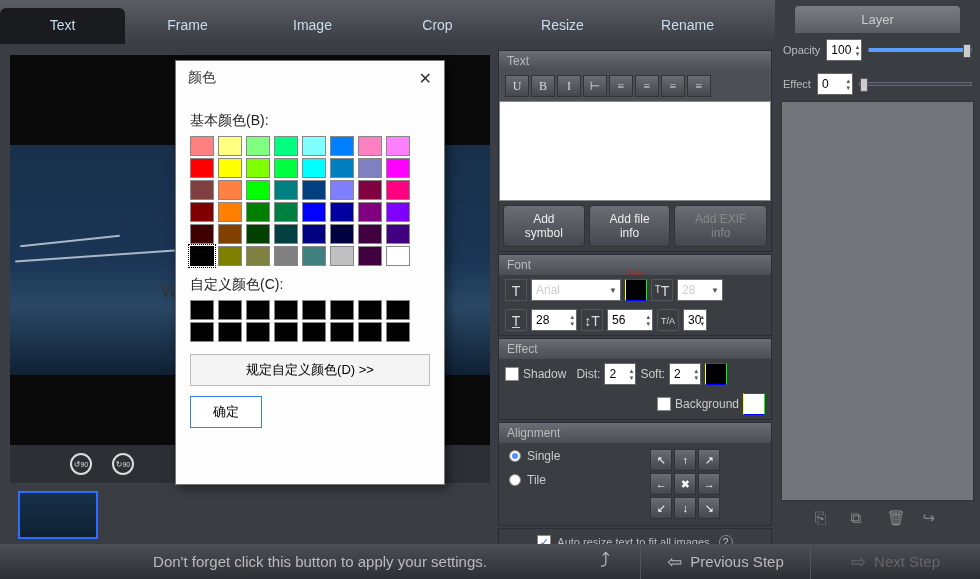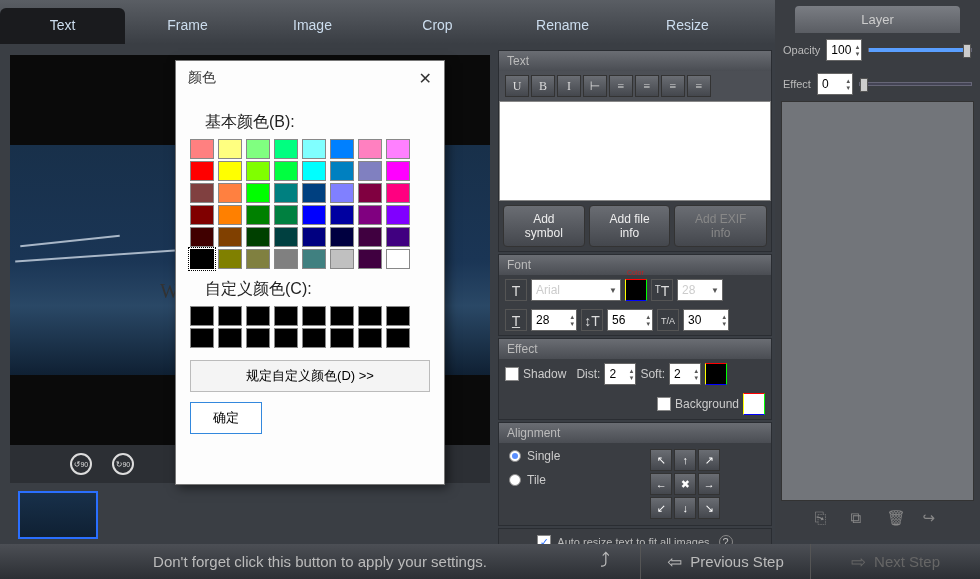--- a/index.html
+++ b/index.html
@@ -19,21 +19,21 @@
 .rotate-bar { display: flex; gap: 20px; padding: 8px 60px; background: #2c2f34; }
 .rotate-btn { width: 22px; height: 22px; border: 2px solid #ddd; border-radius: 50%; display: flex; align-items: center; justify-content: center; font-size: 8px; color: #ddd; cursor: pointer; }
 .thumbs { padding: 8px; }
 .thumb { width: 80px; height: 48px; border: 2px solid #2a6fff; background: linear-gradient(#18304a, #0f2033); display: inline-block; }
 
 
 .color-dialog { position: absolute; left: 175px; top: 60px; width: 270px; height: 425px; background: #fdfdfd; border: 1px solid #777; box-shadow: 3px 3px 10px rgba(0,0,0,0.5); z-index: 100; }
 .color-dialog-title { display: flex; justify-content: space-between; padding: 8px 12px; font-size: 14px; color: #333; }
 .close-x { font-size: 16px; cursor: pointer; color: #333; }
 .cd-body { padding: 10px 14px; color: #222; }
-.cd-label { font-size: 16px; margin: 6px 15px; }
+.cd-label { font-size: 14px; margin: 6px 0; }
 .color-grid { display: grid; grid-template-columns: repeat(8, 26px); gap: 2px; margin-bottom: 10px; }
 .color-swatch { width: 24px; height: 20px; border: 1px solid #888; cursor: pointer; }
 .color-swatch.sel { border: 2px solid #000; outline: 1px dotted #000; outline-offset: 1px; }
 .custom-grid { display: grid; grid-template-columns: repeat(8, 26px); gap: 2px; margin-bottom: 12px; }
 .custom-swatch { width: 24px; height: 20px; background: #000; border: 1px solid #888; }
 .cd-wide-btn { width: 100%; padding: 6px; background: #f4f4f4; border: 1px solid #bbb; font-size: 13px; cursor: pointer; margin-bottom: 10px; }
 .cd-btns { display: flex; gap: 14px; }
 .cd-btn { padding: 6px 22px; background: #fff; border: 1px solid #3388dd; font-size: 13px; cursor: pointer; }
 
 
@@ -82,22 +82,22 @@
 .step-arrow { font-size: 18px; }
 </style>
 </head>
 <body>
 
 <div class="main-tabs">
   <div class="main-tab active"><span>Text</span></div>
   <div class="main-tab"><span>Frame</span></div>
   <div class="main-tab"><span>Image</span></div>
   <div class="main-tab"><span>Crop</span></div>
+  <div class="main-tab"><span>Resize</span></div>
   <div class="main-tab"><span>Rename</span></div>
-  <div class="main-tab"><span>Resize</span></div>
 </div>
 
 <div class="left-pane">
   <div class="preview">
     <div class="preview-img">
       <div class="preview-streak" style="left:10px;top:95px;width:100px;transform:rotate(-6deg)"></div>
       <div class="preview-streak" style="left:5px;top:110px;width:160px;transform:rotate(-4deg)"></div>
     </div>
     <div class="watermark-text">W</div>
   </div>
@@ -225,21 +225,21 @@
         </div>
       <div class="icon-box">ᵀT</div>
       <div class="select-box" style="width:46px">28</div>
     </div>
     <div class="font-row">
       <div class="icon-box">T̲</div>
       <div class="spinner" style="width:46px">28</div>
       <div class="icon-box">↕T</div>
       <div class="spinner" style="width:46px">56</div>
       <div class="icon-box" style="font-size:9px">T/A</div>
-      <div class="spinner" style="width:46px">30</div>
+      <div class="spinner" style="width:24px">30</div>
     </div>
   </div>
 
   <div class="section">
     <div class="section-hdr">Effect</div>
     <div class="font-row">
       <span class="checkbox"></span>
       <span>Shadow</span>
       <span style="margin-left:6px">Dist:</span>
       <div class="spinner" style="width:32px">2</div>

